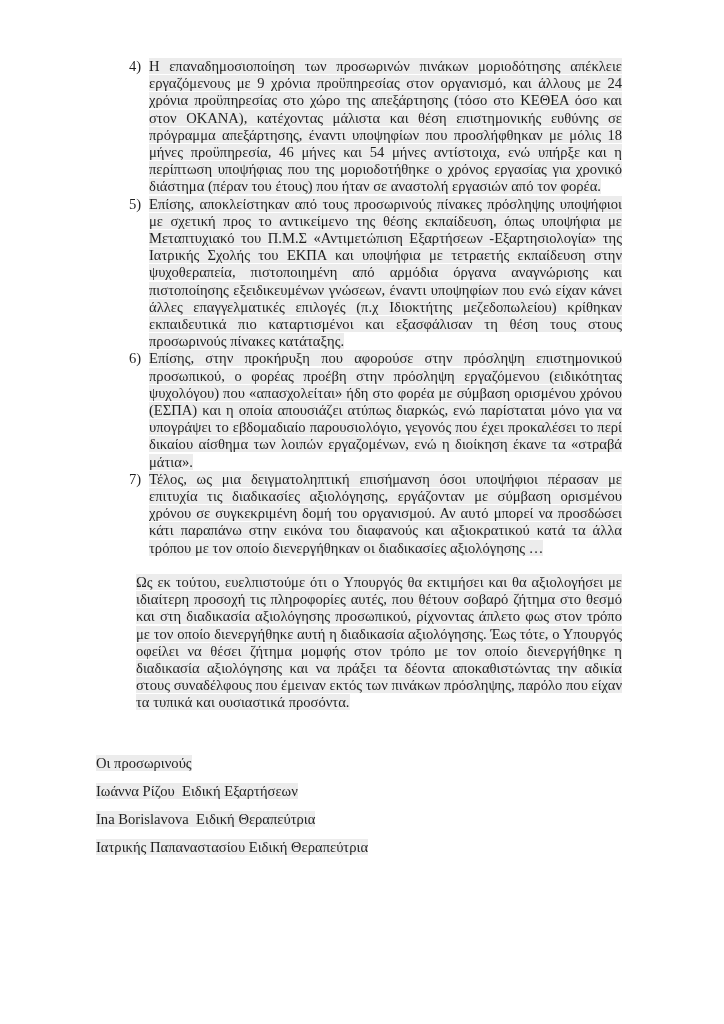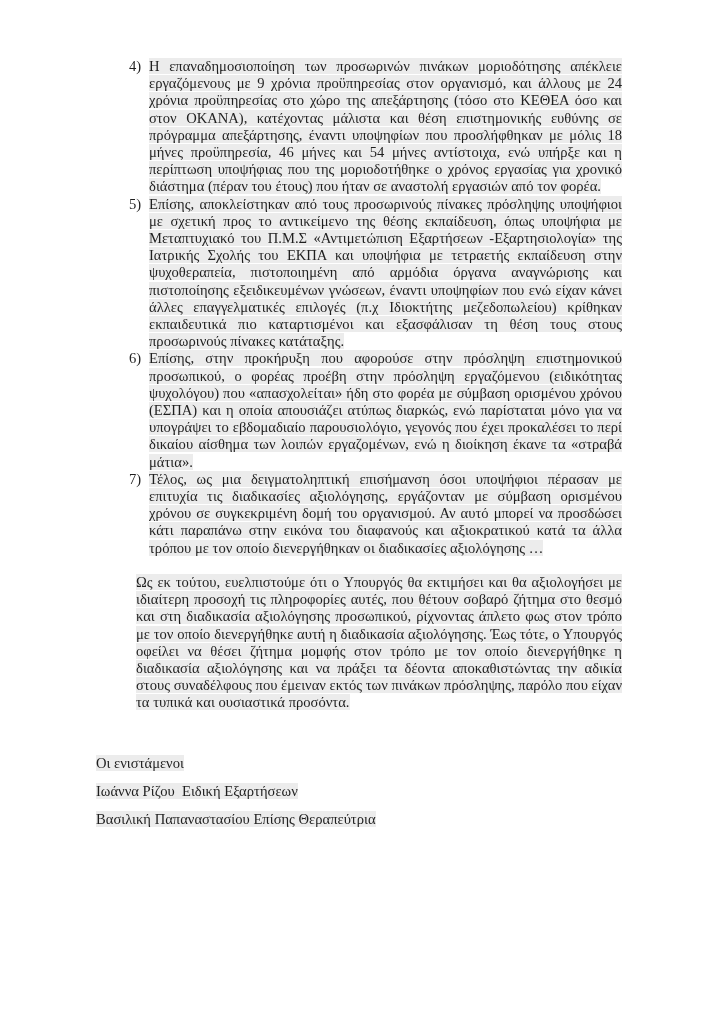--- a/index.html
+++ b/index.html
@@ -85,23 +85,26 @@
       <span class="hl">Τέλος, ως μια δειγματοληπτική επισήμανση όσοι υποψήφιοι πέρασαν με επιτυχία τις διαδικασίες αξιολόγησης, εργάζονταν με σύμβαση ορισμένου χρόνου σε συγκεκριμένη δομή του οργανισμού. Αν αυτό μπορεί να προσδώσει κάτι παραπάνω στην εικόνα του διαφανούς και αξιοκρατικού κατά τα άλλα τρόπου με τον οποίο διενεργήθηκαν οι διαδικασίες αξιολόγησης …</span>
     </li>
   </ol>
 
   <p class="closing">
     <span class="hl">Ως εκ τούτου, ευελπιστούμε ότι ο Υπουργός θα εκτιμήσει και θα αξιολογήσει με ιδιαίτερη προσοχή τις πληροφορίες αυτές, που θέτουν σοβαρό ζήτημα στο θεσμό και στη διαδικασία αξιολόγησης προσωπικού, ρίχνοντας άπλετο φως στον τρόπο με τον οποίο διενεργήθηκε αυτή η διαδικασία αξιολόγησης. Έως τότε, ο Υπουργός οφείλει να θέσει ζήτημα μομφής στον τρόπο με τον οποίο διενεργήθηκε η διαδικασία αξιολόγησης και να πράξει τα δέοντα αποκαθιστώντας την αδικία στους συναδέλφους που έμειναν εκτός των πινάκων πρόσληψης, παρόλο που είχαν τα τυπικά και ουσιαστικά προσόντα.</span>
   </p>
 
   <div class="sig-block">
     <p>
-      <span class="hl">Οι ενιστάμενοι</span>
+      <span class="hl">Οι προσωρινούς</span>
     </p>
     <p>
       <span class="hl">Ιωάννα Ρίζου  Ειδική Εξαρτήσεων</span>
     </p>
     <p>
-      <span class="hl">Βασιλική Παπαναστασίου Επίσης Θεραπεύτρια</span>
+      <span class="hl">Ina Borislavova  Ειδική Θεραπεύτρια</span>
+    </p>
+    <p>
+      <span class="hl">Ιατρικής Παπαναστασίου Ειδική Θεραπεύτρια</span>
     </p>
   </div>
 
 </div>
 
 </body></html>

